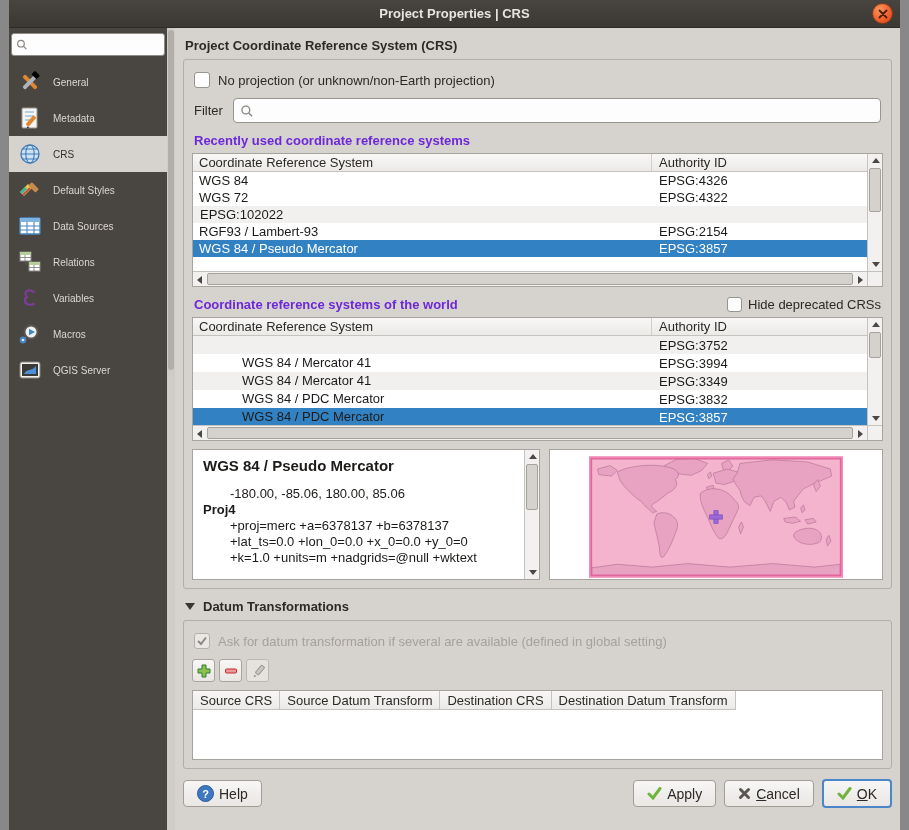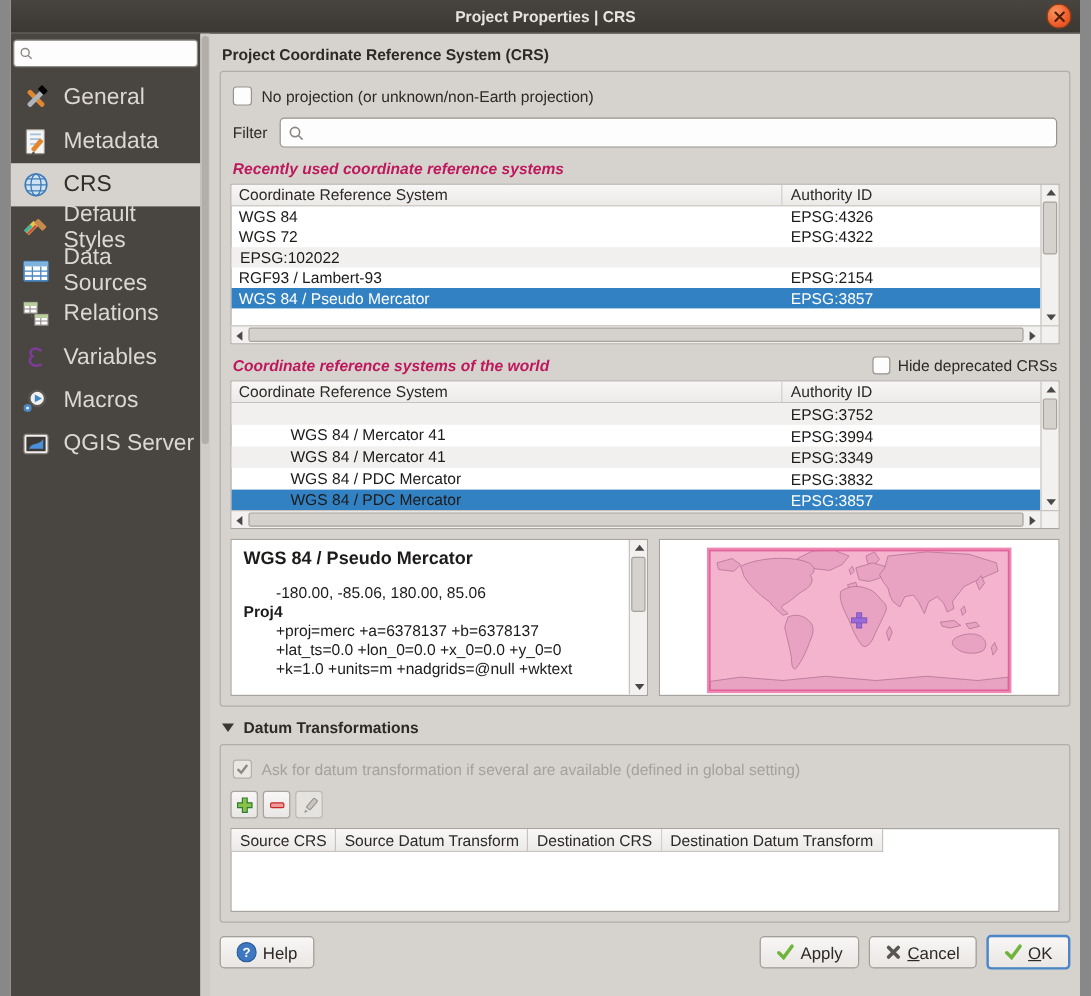--- a/index.html
+++ b/index.html
@@ -14,41 +14,41 @@
 
   
   .content { display:flex; height:802px; }
 
   
   .sidebar { width:158px; background:#494540; flex:none; padding-top:3px; }
   .sidebar-search { margin:2px 2px 8px 2px; height:23px; background:#fdfdfd; border:1px solid #8f8b86; border-radius:3px; display:flex; align-items:center; padding:0 4px; gap:4px; }
   .sidebar-search input { border:none; outline:none; background:transparent; width:100%; font-size:13px; }
   .side-scroll { width:8px; background:#cfcbc7; flex:none; position:relative; }
   .side-scroll .handle { position:absolute; top:2px; left:1px; width:6px; height:340px; background:#b2aeaa; border-radius:3px; }
-  .side-item { height:36px; display:flex; align-items:center; gap:11px; padding-left:9px; color:#dbd7d3; font-size:19px; cursor:pointer; }
+  .side-item { height:36px; display:flex; align-items:center; gap:11px; padding-left:9px; color:#dbd7d3; font-size:10px; cursor:pointer; }
   .side-item.selected { background:#d6d2ce; color:#322f2b; }
   .side-icon { width:24px; height:24px; flex:none; display:flex; align-items:center; justify-content:center; }
 
   
   .main { flex:1; padding:6px 8px 0 8px; display:flex; flex-direction:column; }
   .group-title { font-weight:bold; font-size:13px; color:#2c2926; margin:4px 0 6px 2px; }
   .frame { border:1px solid #b1ada8; border-radius:3px; padding:8px; background:#d6d2ce; }
 
   .checkbox-row { display:flex; align-items:center; gap:8px; font-size:13px; color:#2c2926; margin:4px 0 10px 2px; }
   .checkbox { width:16px; height:16px; background:#fdfdfd; border:1px solid #98948e; border-radius:3px; flex:none; position:relative; }
   .checkbox.small { width:15px; height:15px; }
   .checkbox.checked-disabled { background:#e9e7e4; border-color:#b3afaa; }
   .checkbox.checked-disabled svg { position:absolute; left:1px; top:1px; }
 
   .filter-row { display:flex; align-items:center; gap:10px; margin-bottom:10px; }
   .filter-label { font-size:13px; color:#2c2926; margin-left:2px; }
   .filter-input { flex:1; height:25px; background:#fdfdfd; border:1px solid #98948e; border-radius:4px; display:flex; align-items:center; padding:0 6px; gap:5px; margin-right:2px; }
   .filter-input input { border:none; outline:none; background:transparent; width:100%; font-size:13px; }
 
-  .section-label { font-weight:bold; font-size:13px; color:#be185d; margin:2px 0 5px 2px;font-style:italic; }
+  .section-label { font-weight:bold; font-size:13px; color:#6d28d9; margin:2px 0 5px 2px; }
   .world-header { display:flex; align-items:center; justify-content:space-between; margin:10px 0 5px 2px; }
   .hide-dep { display:flex; align-items:center; gap:6px; font-size:13px; color:#2c2926; margin-right:2px; }
 
   
   .crs-table { position:relative; border:1px solid #a7a39e; background:#fff; }
   .t-head { display:flex; height:18px; background:linear-gradient(#f8f7f6,#eceae8); border-bottom:1px solid #c6c3bf; font-size:13px; color:#2c2926; align-items:center; }
   .t-col-name { width:459px; padding-left:6px; border-right:1px solid #d2cfcb; height:100%; display:flex; align-items:center; }
   .t-col-auth { flex:1; padding-left:7px; height:100%; display:flex; align-items:center; }
   .t-row { display:flex; height:17px; font-size:13px; color:#1d1b19; align-items:center; }
   .t-row.h18 { height:18px; }

